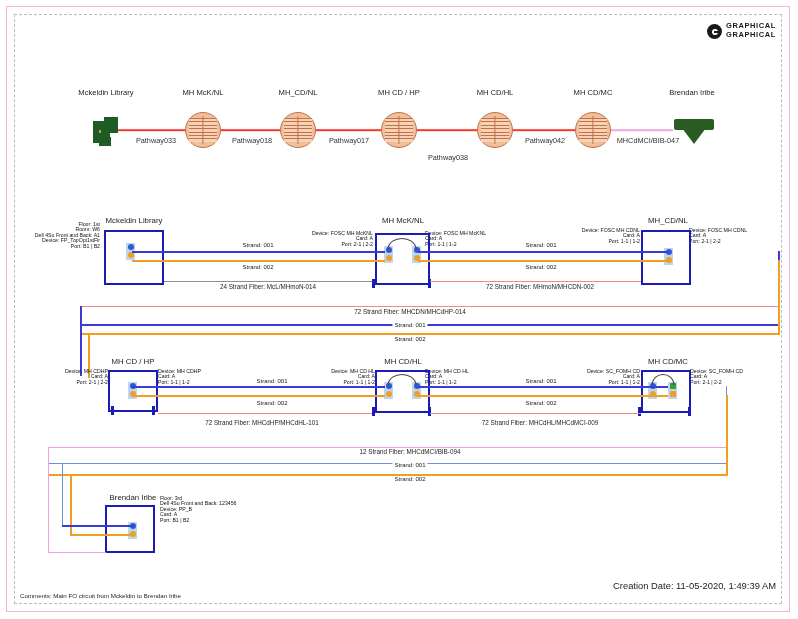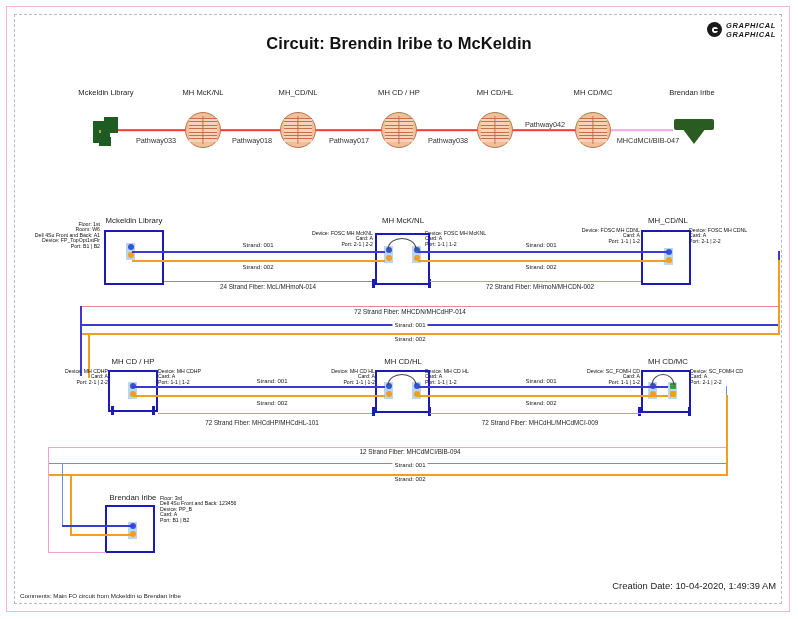--- a/index.html
+++ b/index.html
@@ -3,21 +3,21 @@
 <meta charset="utf-8">
 <style>
   html,body{margin:0;padding:0;background:#ffffff;}
   body{font-family:"Liberation Sans",sans-serif;}
   #page{position:relative;width:798px;height:619px;background:#ffffff;overflow:hidden;}
   #outer-border{position:absolute;left:6px;top:6px;width:784px;height:606px;border:1px solid #f0b6d8;box-sizing:border-box;}
   #inner-border{position:absolute;left:14px;top:14px;width:768px;height:590px;border:1px dashed #b9b9c9;box-sizing:border-box;}
 
   #title{position:absolute;left:0;top:34px;width:798px;text-align:center;font-size:16.5px;font-weight:bold;color:#111;letter-spacing:.1px;}
 
-  #logo{position:absolute;right:22px;top:22px;display:flex;align-items:flex-start;gap:4px;font-style:italic;}
+  #logo{position:absolute;right:22px;top:22px;display:flex;align-items:flex-end;gap:4px;}
   #logo .gmark{width:15px;height:15px;border-radius:50%;background:#1a1a1a;position:relative;}
   #logo .gmark:after{content:"";position:absolute;left:4.5px;top:4.5px;width:6px;height:6px;border-radius:50%;background:#fff;}
   #logo .gmark:before{content:"";position:absolute;left:7px;top:6.5px;width:6px;height:2px;background:#1a1a1a;z-index:2;}
   #logo .gtext{font-size:7.5px;font-weight:bold;line-height:8.5px;color:#1a1a1a;letter-spacing:.6px;}
 
   
   #pathrow{position:absolute;left:0;top:88px;width:798px;height:62px;}
   .node-label{position:absolute;font-size:7.6px;color:#222;text-align:center;white-space:nowrap;transform:translateX(-50%);}
   .mh{position:absolute;width:34px;height:34px;border-radius:50%;
       background:#f0c09a;border:1.4px solid #c2714a;transform:translate(-50%,-50%);}
@@ -64,21 +64,20 @@
   #creation{position:absolute;right:22px;top:580px;font-size:9.4px;color:#222;}
 </style>
 </head>
 <body>
 
 <div id="page">
 
   <div id="outer-border"></div>
   <div id="inner-border"></div>
 
-  <div id="title">Circuit: Brendin Iribe to McKeldin</div>
 
   <div id="logo">
     <div class="gmark"></div>
     <div class="gtext">
       <div>GRAPHICAL</div>
       <div>GRAPHICAL</div>
     </div>
   </div>
 
   <div id="pathrow">
@@ -125,22 +124,22 @@
         <b></b>
       </div>
     <div class="arrowdn" style="left:694px;top:44px;">
       <div class="sh"></div>
         <div class="hd"></div>
     </div>
 
     <div class="path-label" style="left:156px;top:48px;">Pathway033</div>
     <div class="path-label" style="left:252px;top:48px;">Pathway018</div>
     <div class="path-label" style="left:349px;top:48px;">Pathway017</div>
-    <div class="path-label" style="left:448px;top:48px;">Pathway038</div>
-    <div class="path-label" style="left:545px;top:32px;text-align:center;">Pathway042</div>
+    <div class="path-label" style="left:448px;top:65px;">Pathway038</div>
+    <div class="path-label" style="left:545px;top:48px;text-align:center;">Pathway042</div>
     <div class="path-label" style="left:648px;top:48px;">MHCdMCI/BIB-047</div>
   </div>
 
   <div id="diagram">
 
     <div class="dev-title" style="left:134px;top:216px;">Mckeldin Library</div>
     <div class="meta r" style="left:22px;top:222px;width:78px;">
       <div>Floor: 1st</div>
       <div>Room: W6</div>
       <div>Dell 4Su Front and Back: A1</div>
@@ -332,15 +331,15 @@
     <div class="port" style="left:128px;top:522px;">
         <div class="pb"></div>
         <div class="po"></div>
       </div>
     <div class="wire w-ltblue" style="left:62px;top:525px;width:72px;height:1.7px;background:#3a3ad6;"></div>
     <div class="wire w-orange" style="left:70px;top:534px;width:64px;"></div>
     <div class="wire w-pink" style="left:48px;top:552px;width:58px;"></div>
   </div>
 
   <div id="comments">Comments: Main FO circuit from Mckeldin to Brendan Iribe</div>
-  <div id="creation">Creation Date: 10-04-2020, 1:49:39 AM</div>
+  <div id="creation">Creation Date: 11-05-2020, 1:49:39 AM</div>
 
 </div>
 
 </body></html>

